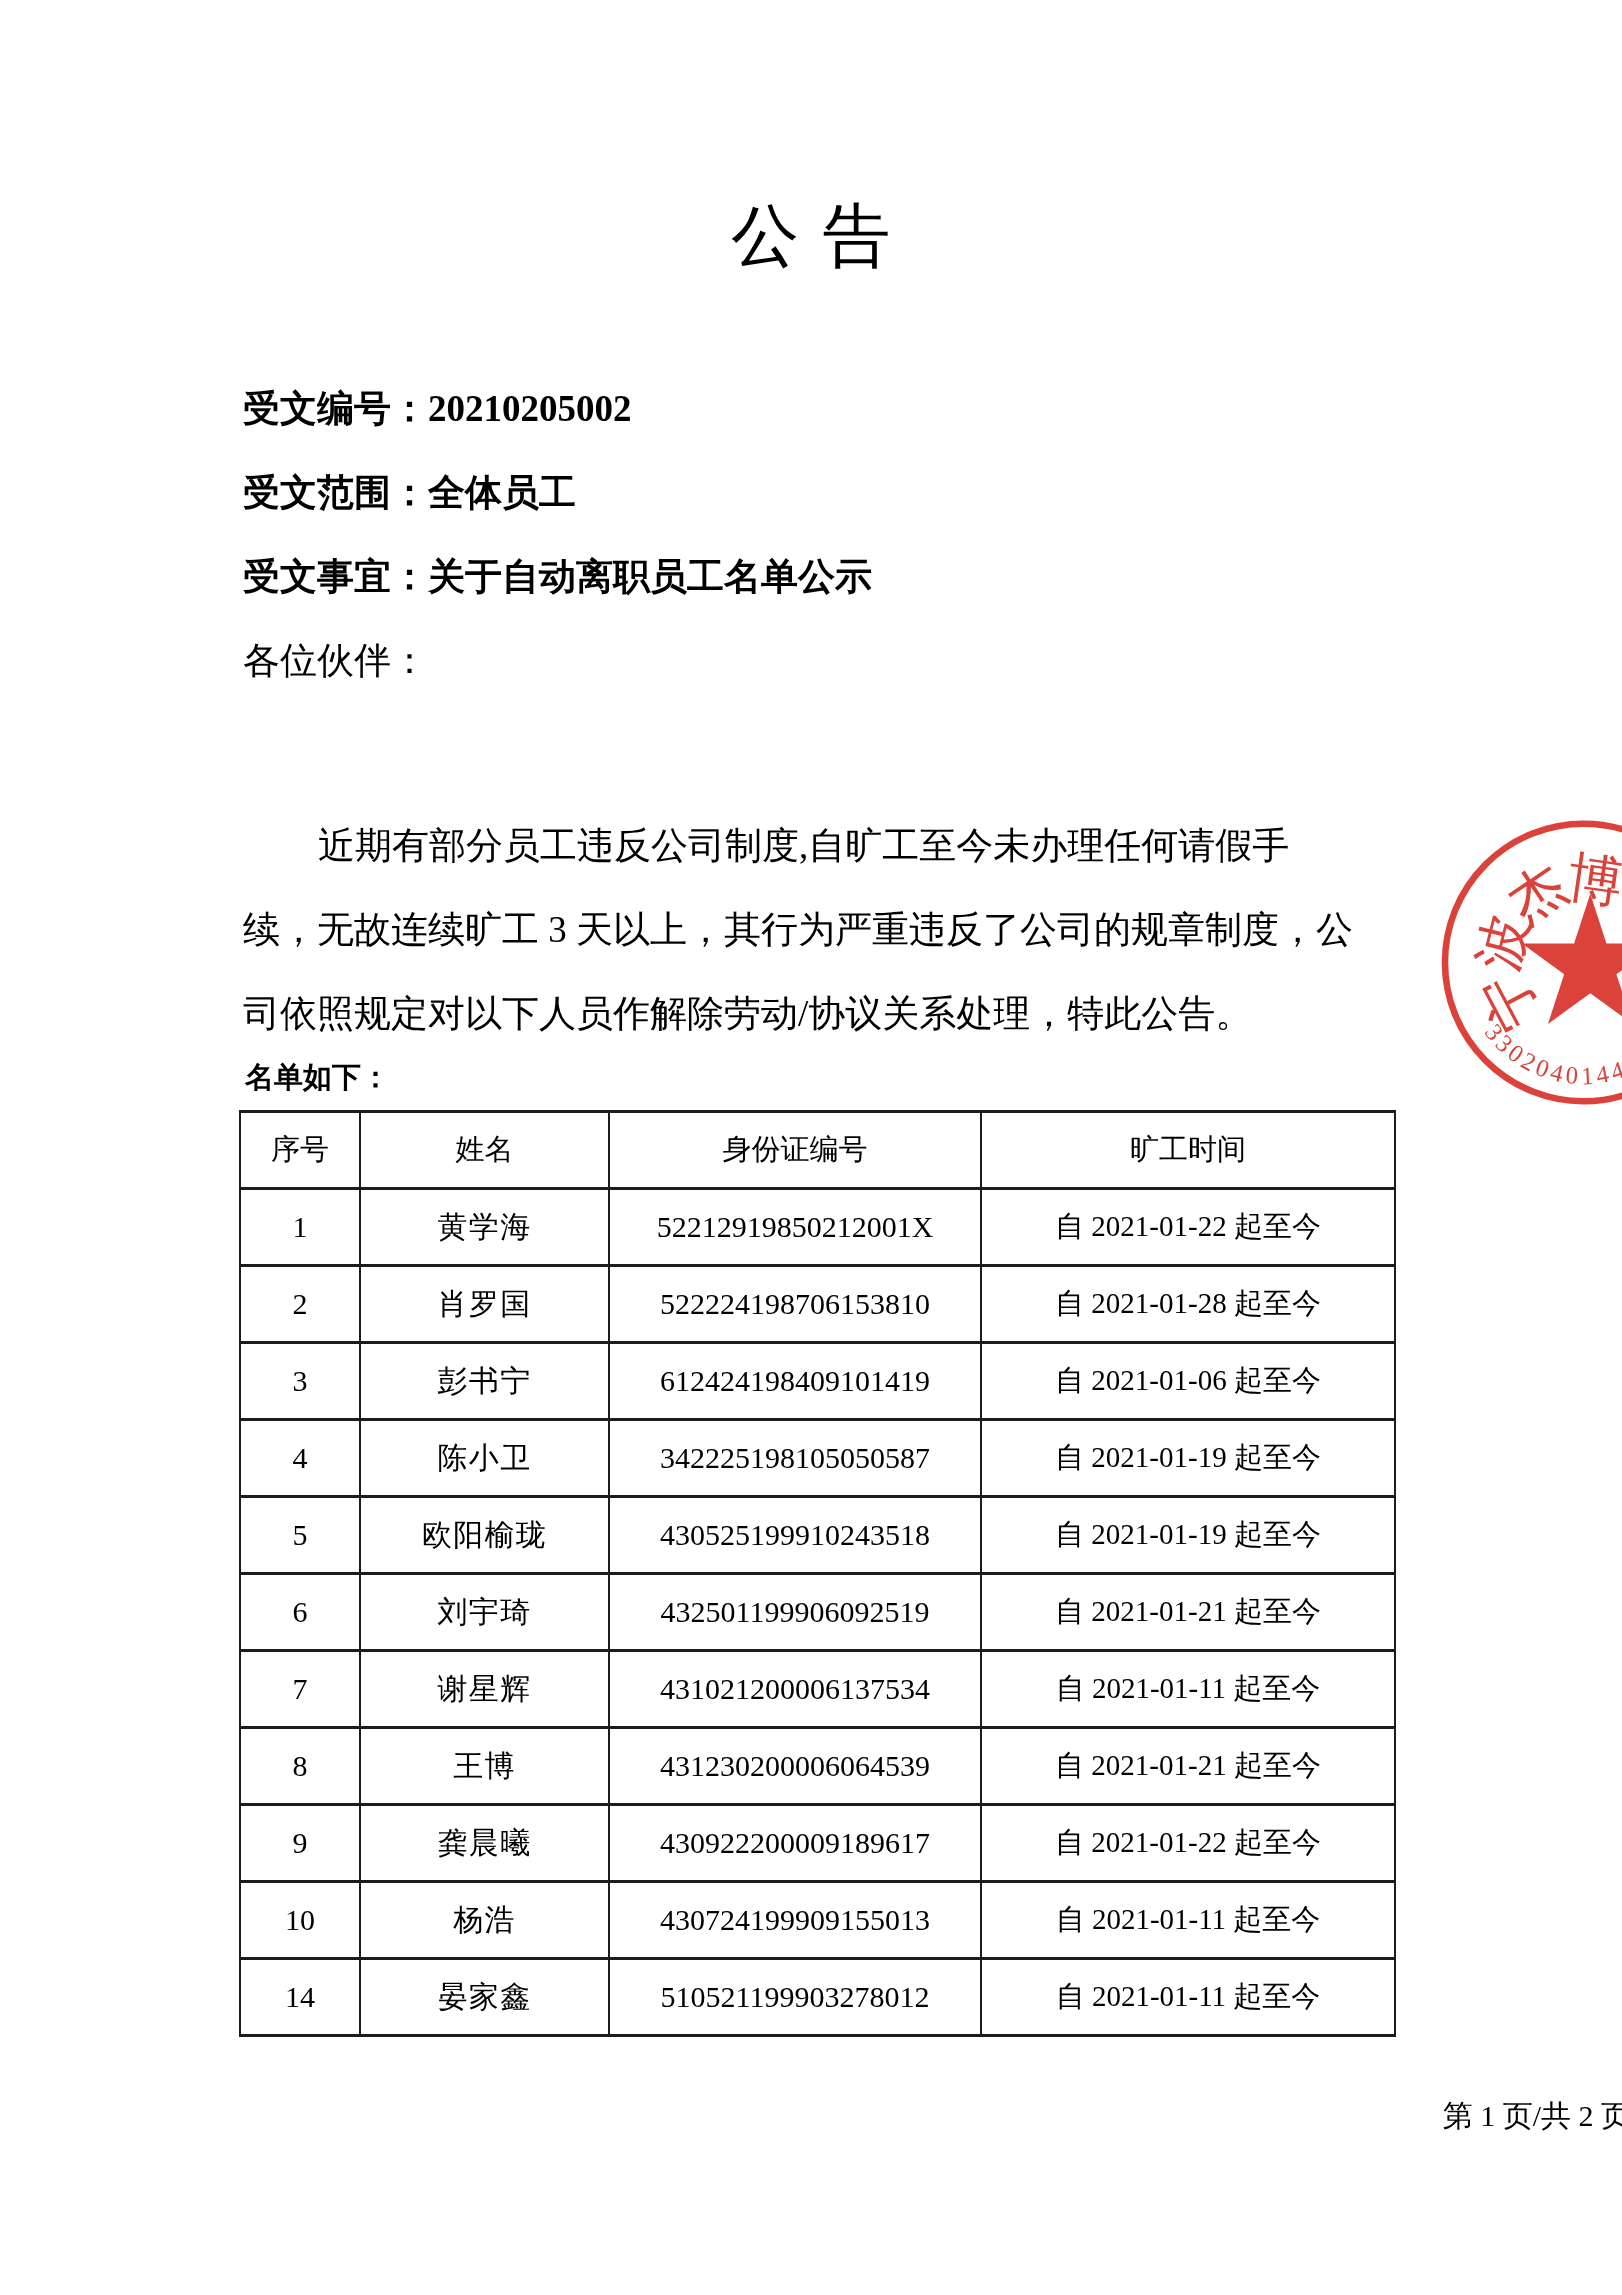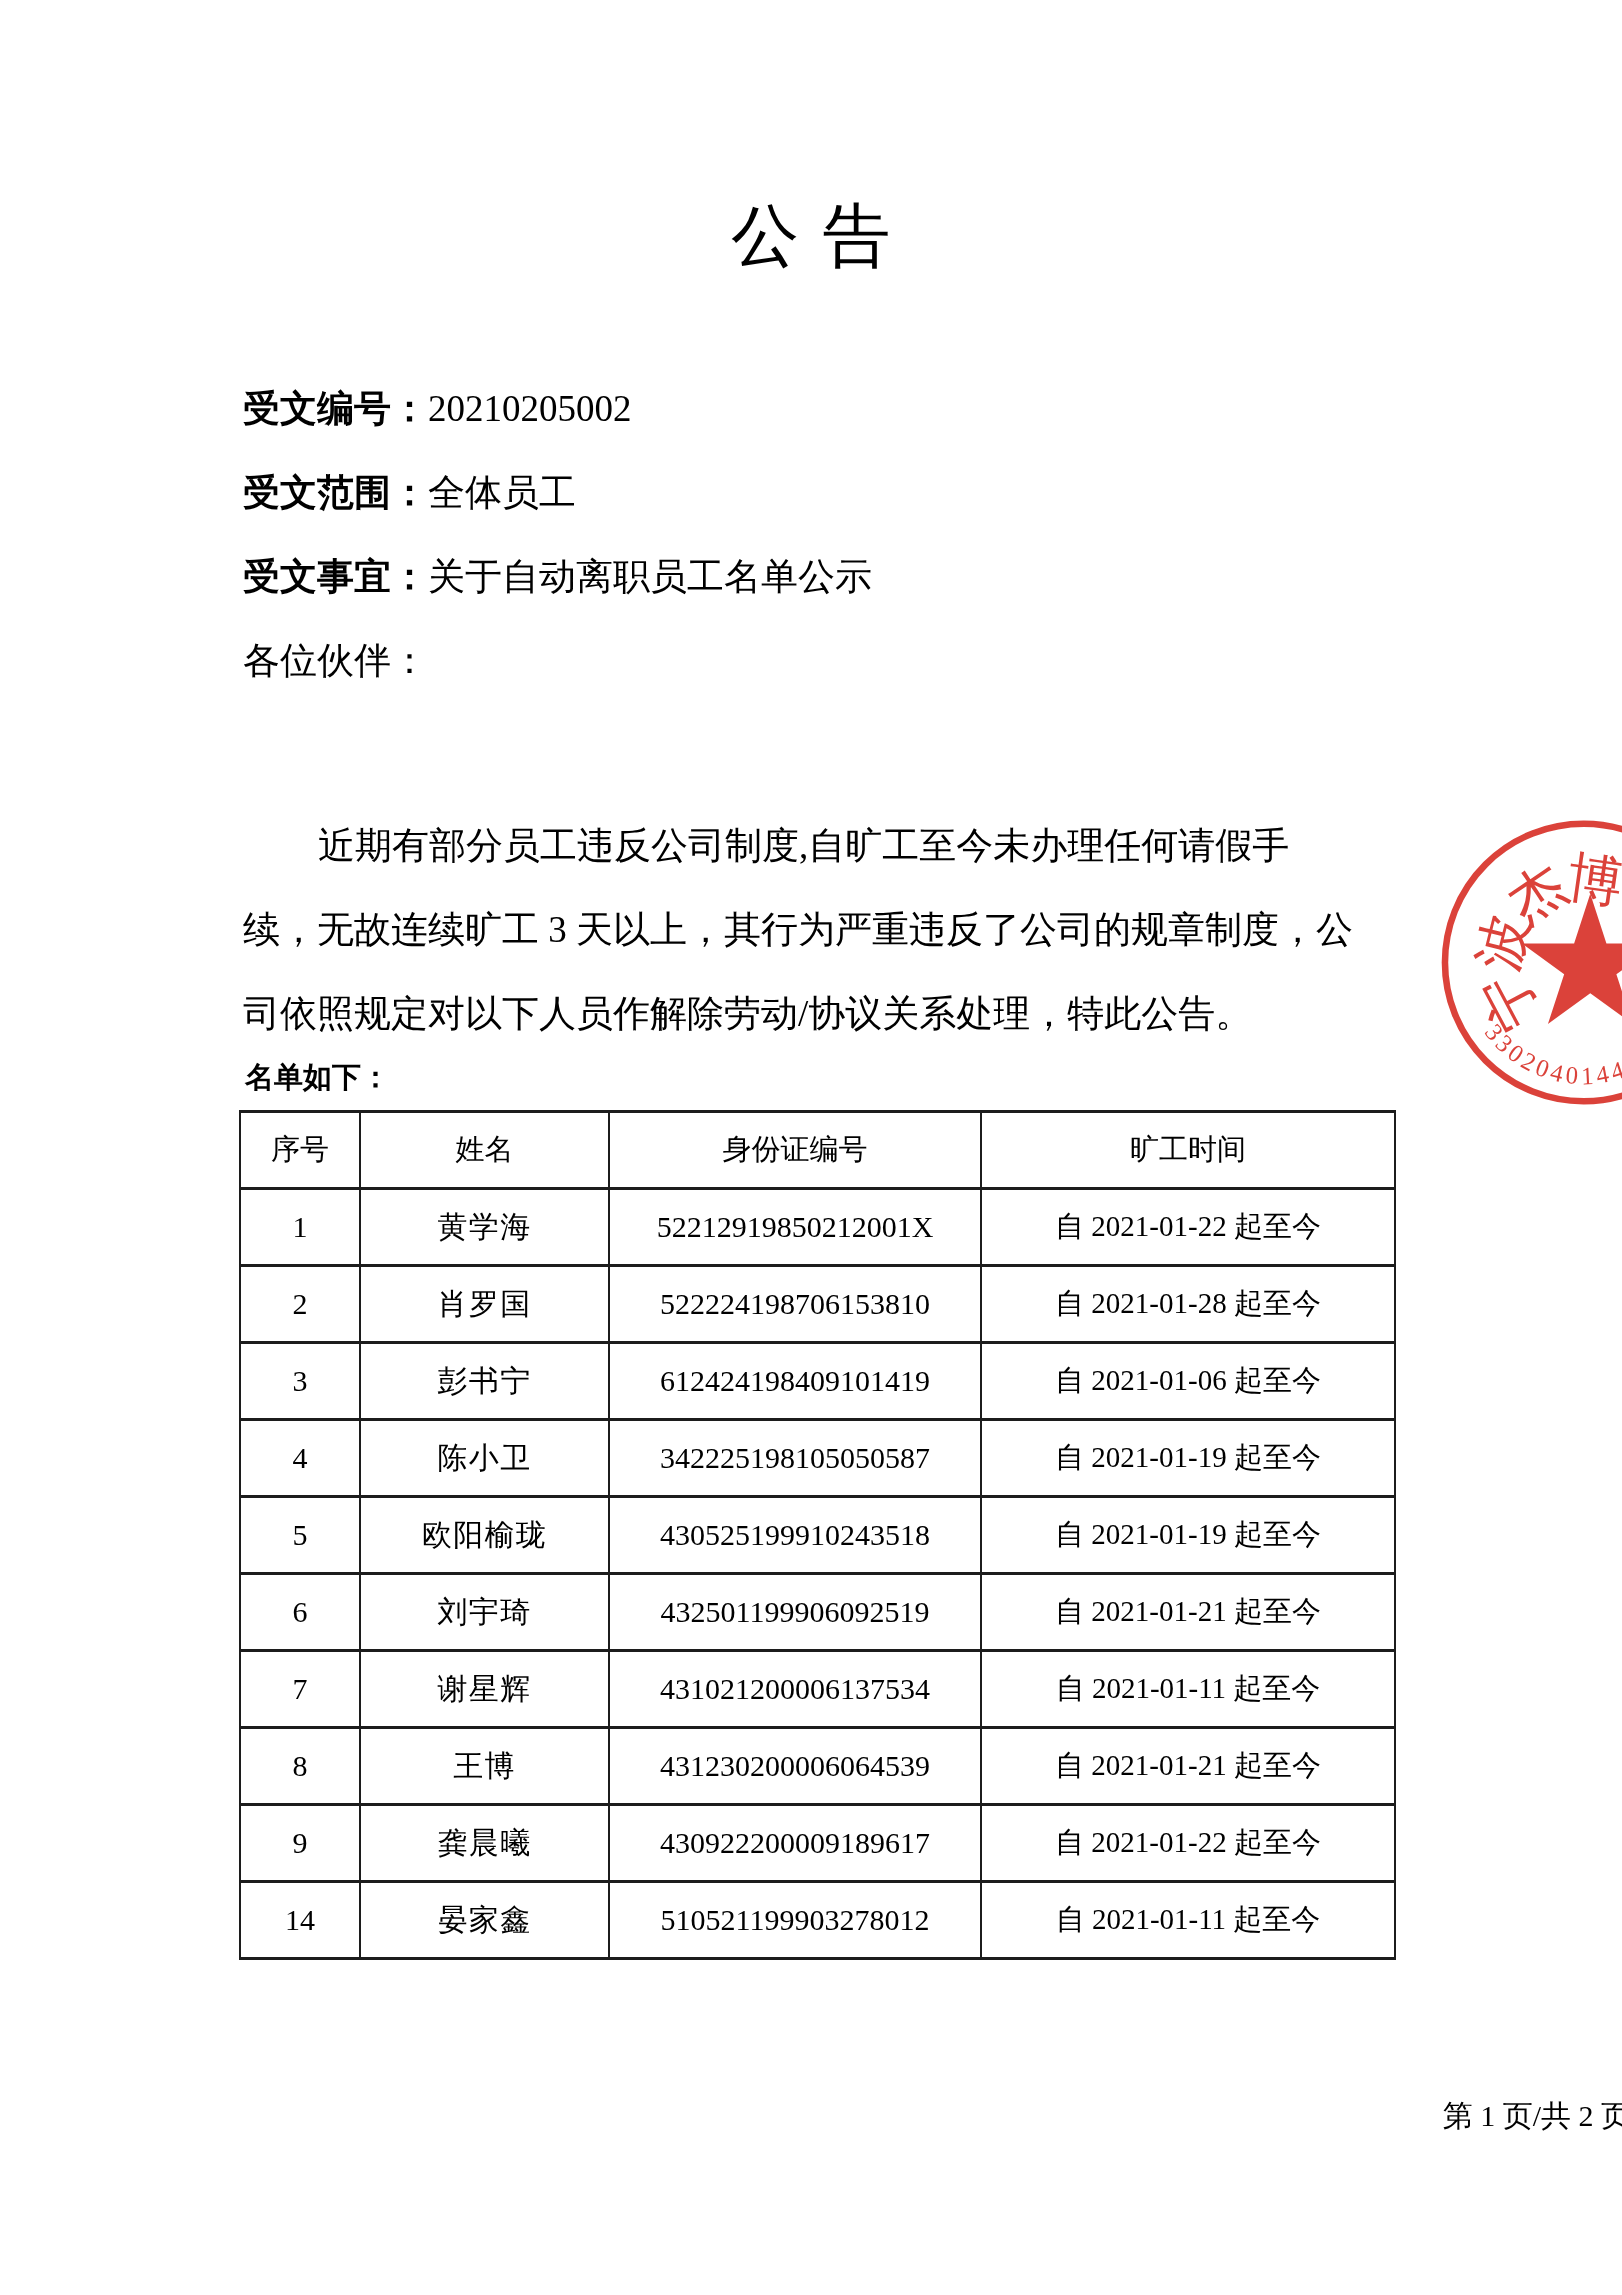--- a/index.html
+++ b/index.html
@@ -13,21 +13,21 @@
   }
   .title{
     position:absolute;top:194px;left:0;width:100%;margin:0;
     text-align:center;
     font-size:68px;font-weight:normal;line-height:1.25;
     word-spacing:3.9px;letter-spacing:1.3px;
   }
   .fields{position:absolute;left:243px;top:385px;}
   .field-line{font-size:37px;line-height:47px;margin-bottom:37px;white-space:nowrap;}
   .field-label{font-weight:bold;}
-  .field-value{font-weight:normal;}
+  .field-value{font-weight:bold;}
   .body-par{position:absolute;left:243px;top:804px;width:1157px;}
   .body-line{font-size:37px;line-height:84px;white-space:nowrap;}
   .body-line.first{text-indent:75px;}
   .list-intro{position:absolute;left:245px;top:1059px;font-size:29px;font-weight:bold;line-height:1.3;}
   table.roster{
     position:absolute;left:239px;top:1110px;width:1154px;
     border-collapse:collapse;table-layout:fixed;
   }
   col.c0{width:120px;} col.c1{width:249px;} col.c2{width:372px;} col.c3{width:414px;}
   .roster th,.roster td{
@@ -140,20 +140,26 @@
           <td class="col-id">431230200006064539</td>
           <td class="col-date">自 2021-01-21 起至今</td>
         </tr>
         <tr>
           <td class="col-index">9</td>
           <td class="col-name">龚晨曦</td>
           <td class="col-id">430922200009189617</td>
           <td class="col-date">自 2021-01-22 起至今</td>
         </tr>
         <tr>
+          <td class="col-index">10</td>
+          <td class="col-name">杨浩</td>
+          <td class="col-id">430724199909155013</td>
+          <td class="col-date">自 2021-01-11 起至今</td>
+        </tr>
+        <tr>
           <td class="col-index">14</td>
           <td class="col-name">晏家鑫</td>
           <td class="col-id">510521199903278012</td>
           <td class="col-date">自 2021-01-11 起至今</td>
         </tr>
       </tbody>
   </table>
 
   <div class="footer">第 1 页/共 2 页</div>
 

